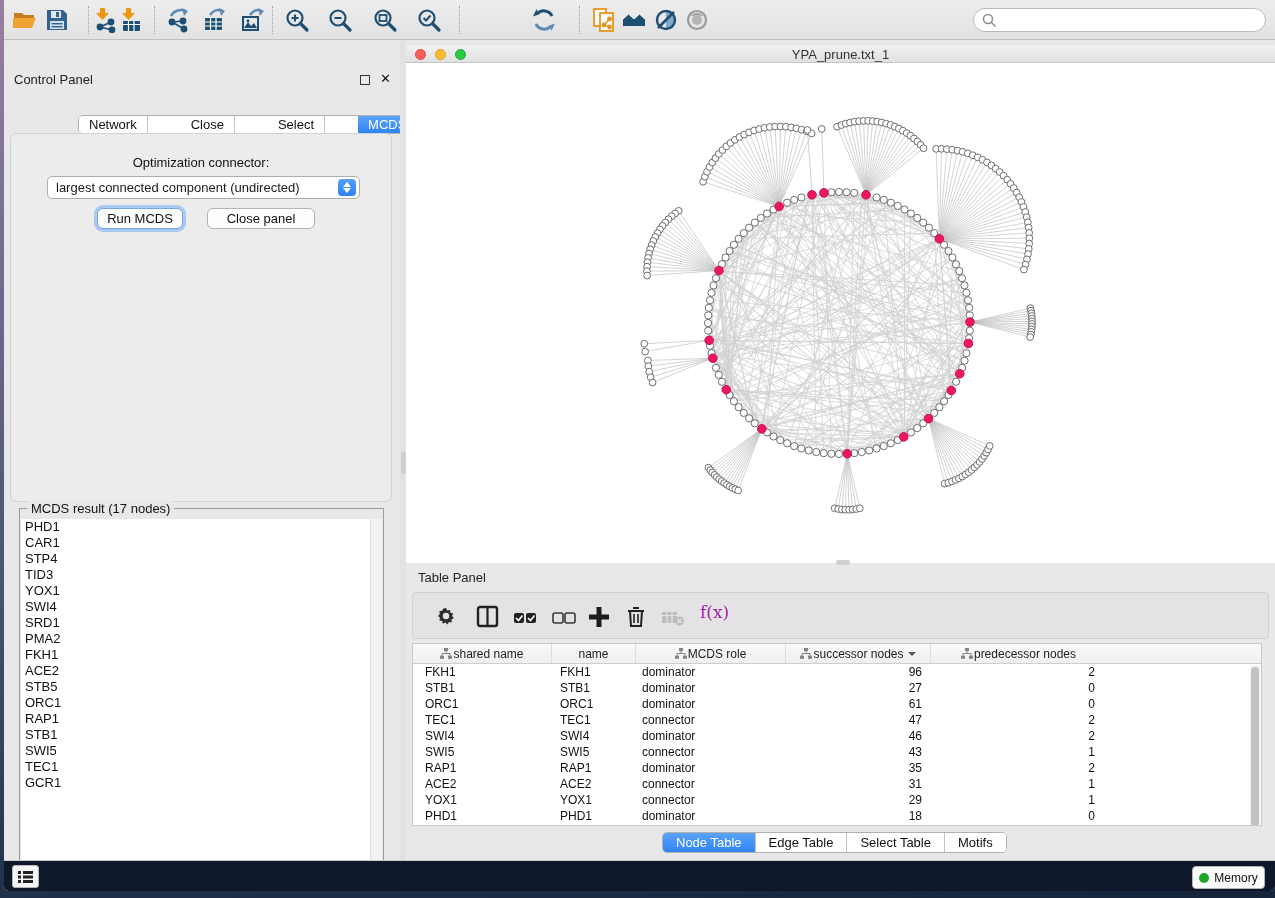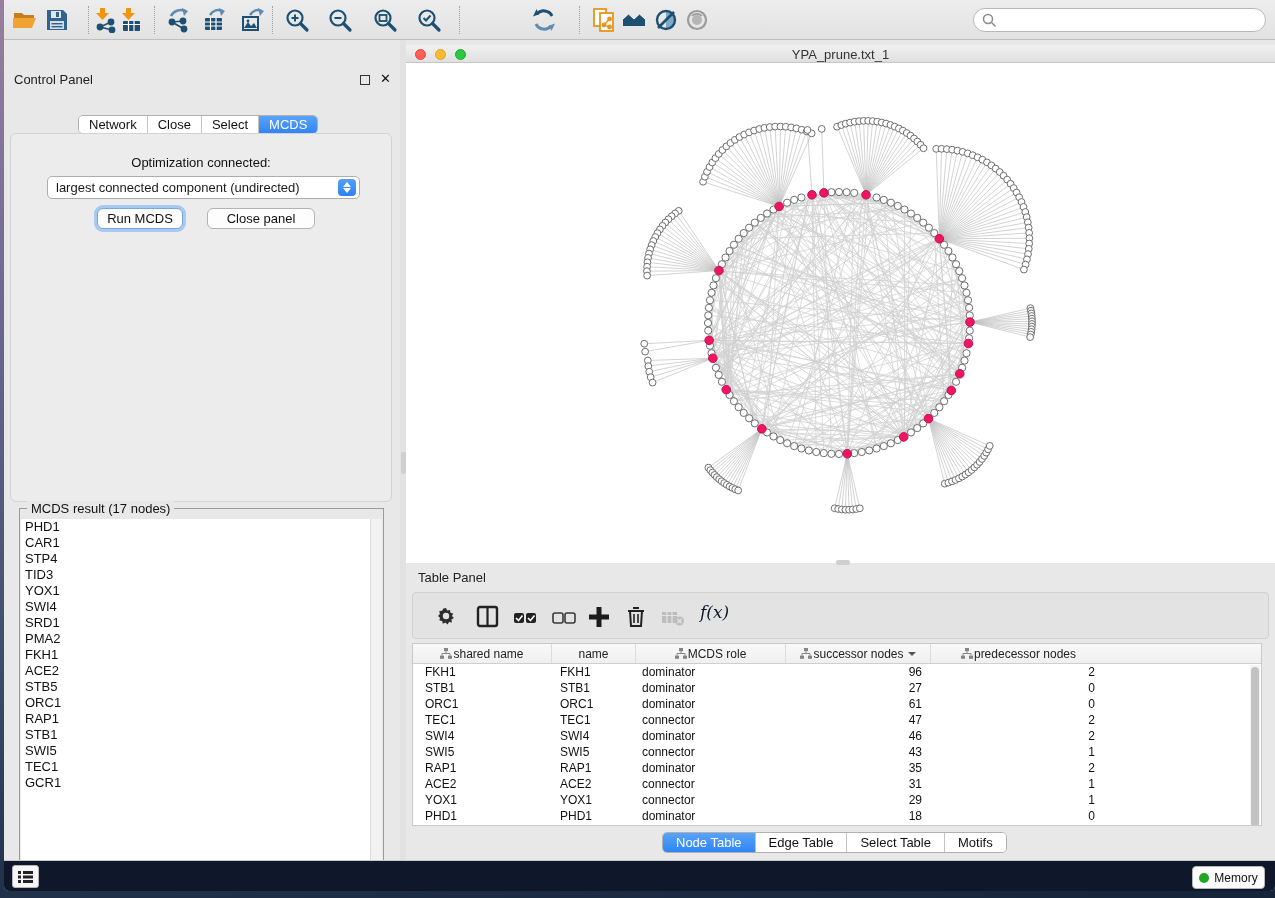--- a/index.html
+++ b/index.html
@@ -22,21 +22,21 @@
   .search-wrap svg { margin-left:8px; }
   .search-wrap input { border:none; outline:none; flex:1; height:20px; font-size:13px; background:transparent; padding-left:5px; }
 
   
   .control-panel { position:absolute; left:0; top:40px; width:396px; height:820px; background:#e8e8e8; }
   .panel-header { position:absolute; left:0; top:0; width:100%; height:25px;margin-top:28px; }
   .panel-title { position:absolute; left:10px; top:4px; font-size:13px; color:#222; }
   .float-btn { position:absolute; width:10px; height:10px; border:1.5px solid #333; top:7px; }
   .close-btn { position:absolute; top:3px; font-size:13px; font-weight:bold; color:#111; }
   .cp-tabs { position:absolute; left:74px; top:75px; display:flex; height:19px;
-    border:1px solid #b0b0b0; border-radius:5px; overflow:hidden; background:#fff; }
+    border:1px solid #b0b0b0; border-radius:5px; overflow:hidden; background:#fff;gap:33px; }
   .cp-tab { font-size:13px; line-height:17px; text-align:center; background:#fff; color:#111;
     border-right:1px solid #c4c4c4; padding:0 10px; }
   .cp-tab:last-child { border-right:none; }
   .cp-tab.active { background:linear-gradient(#5aa3f8,#2f84f6); color:#fff; }
   .cp-subpanel { position:absolute; left:6px; top:93px; width:382px; height:369px;
     background:#ececec; border:1px solid #d2d2d2; border-radius:6px; }
   .opt-label { position:absolute; left:0; top:21px; width:100%; text-align:center; font-size:13px; color:#111; }
   .dropdown { position:absolute; left:36px; top:42px; width:313px; height:23px; background:#fff;
     border:1px solid #adadad; border-radius:5px; display:flex; align-items:center; }
   .dropdown .dd-text { font-size:13px; padding-left:8px; flex:1; white-space:nowrap; overflow:hidden; }
@@ -70,21 +70,21 @@
   .t-green { left:49px; background:#29c941; border:0.5px solid #1ea73a; }
   .nv-title { position:absolute; left:0; top:2px; width:100%; text-align:center; font-size:13px; color:#333; }
   #net-svg { position:absolute; left:0; top:18px; }
 
   
   .table-panel { position:absolute; left:402px; top:563px; width:869px; height:297px; background:#e8e8e8; }
   .tp-header { position:absolute; left:0; top:0; width:100%; height:27px; }
   .tp-toolbar { position:absolute; left:6px; top:29px; width:857px; height:47px;
     background:#e3e3e3; border:1px solid #d0d0d0; border-radius:4px; }
   .tp-tb-icon { position:absolute; top:12px; width:24px; height:24px; }
-  .fx-label { font-family:"DejaVu Serif","Liberation Serif",serif; font-style:italic; font-size:17px; color:#0f172a; }
+  .fx-label { font-family:"DejaVu Serif","Liberation Serif",serif; font-size:17px; color:#a21caf; }
   .node-table { position:absolute; left:6px; top:80px; width:850px; height:183px;
     background:#fff; border:1px solid #c9c9c9; overflow:hidden; }
   .nt-grid { display:grid; grid-template-columns:139px 84px 150px 145px 175px 1fr; }
   .nt-head { height:20px; background:linear-gradient(#f9f9f9,#efefef); border-bottom:1px solid #cfcfcf; }
   .th { display:flex; align-items:center; justify-content:center; gap:1px; font-size:12px; color:#222;
     border-right:1px solid #dcdcdc; position:relative; }
   .th:last-child { border-right:none; }
   .th .sort-dn { width:0; height:0; border-left:4px solid transparent; border-right:4px solid transparent; border-top:4px solid #555; margin-left:3px; }
   .tr { height:16px; }
   .td { font-size:12px; line-height:16px; color:#111; white-space:nowrap; overflow:hidden; }
@@ -274,21 +274,21 @@
       <span class="float-btn" style="left:356px"></span>
       <span class="close-btn" style="left:376px">✕</span>
     </div>
     <div class="cp-tabs" id="cp-tabs">
         <span class="cp-tab">Network</span>
         <span class="cp-tab">Close</span>
         <span class="cp-tab">Select</span>
         <span class="cp-tab active">MCDS</span>
       </div>
     <div class="cp-subpanel">
-      <div class="opt-label">Optimization connected:</div>
+      <div class="opt-label">Optimization connector:</div>
       <div class="dropdown">
         <span class="dd-text">largest connected component (undirected)</span>
         <span class="dd-stepper">
             <i class="up"></i>
             <i class="dn"></i>
           </span>
       </div>
       <div class="cp-btn btn-run">Run MCDS</div>
       <div class="cp-btn btn-close">Close panel</div>
     </div>

